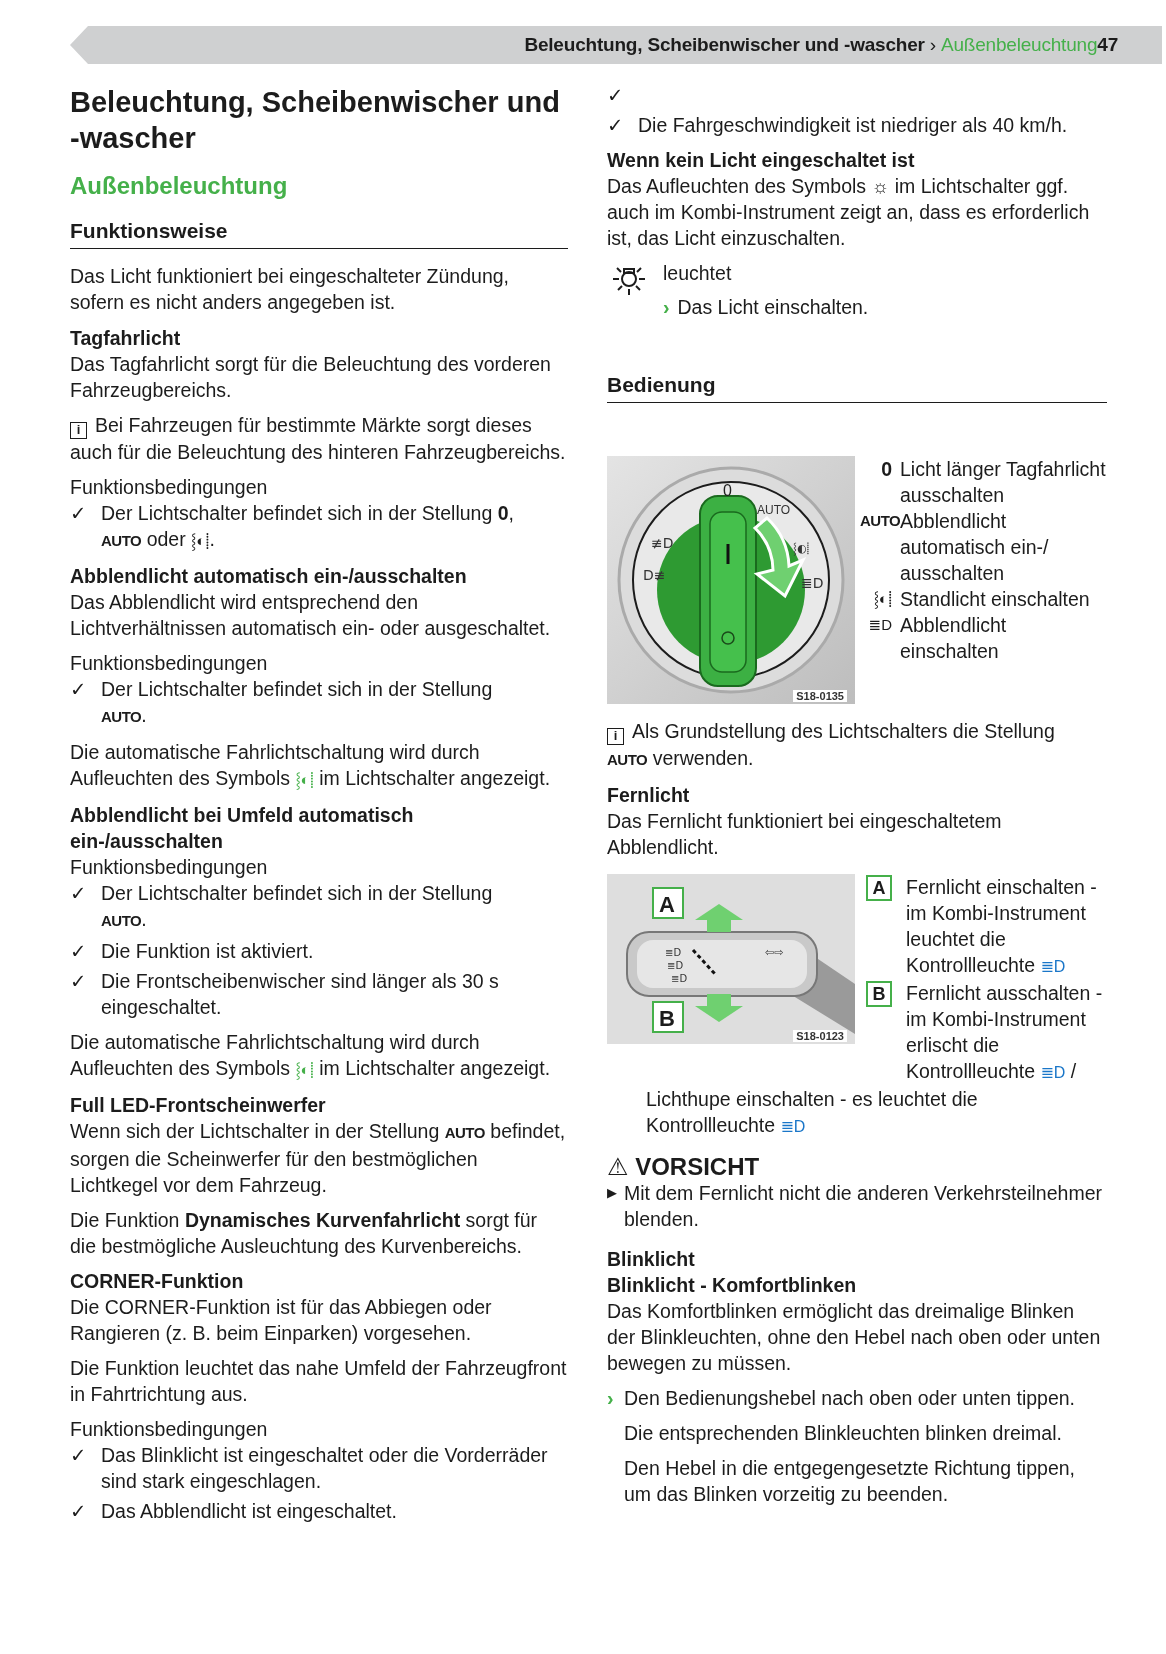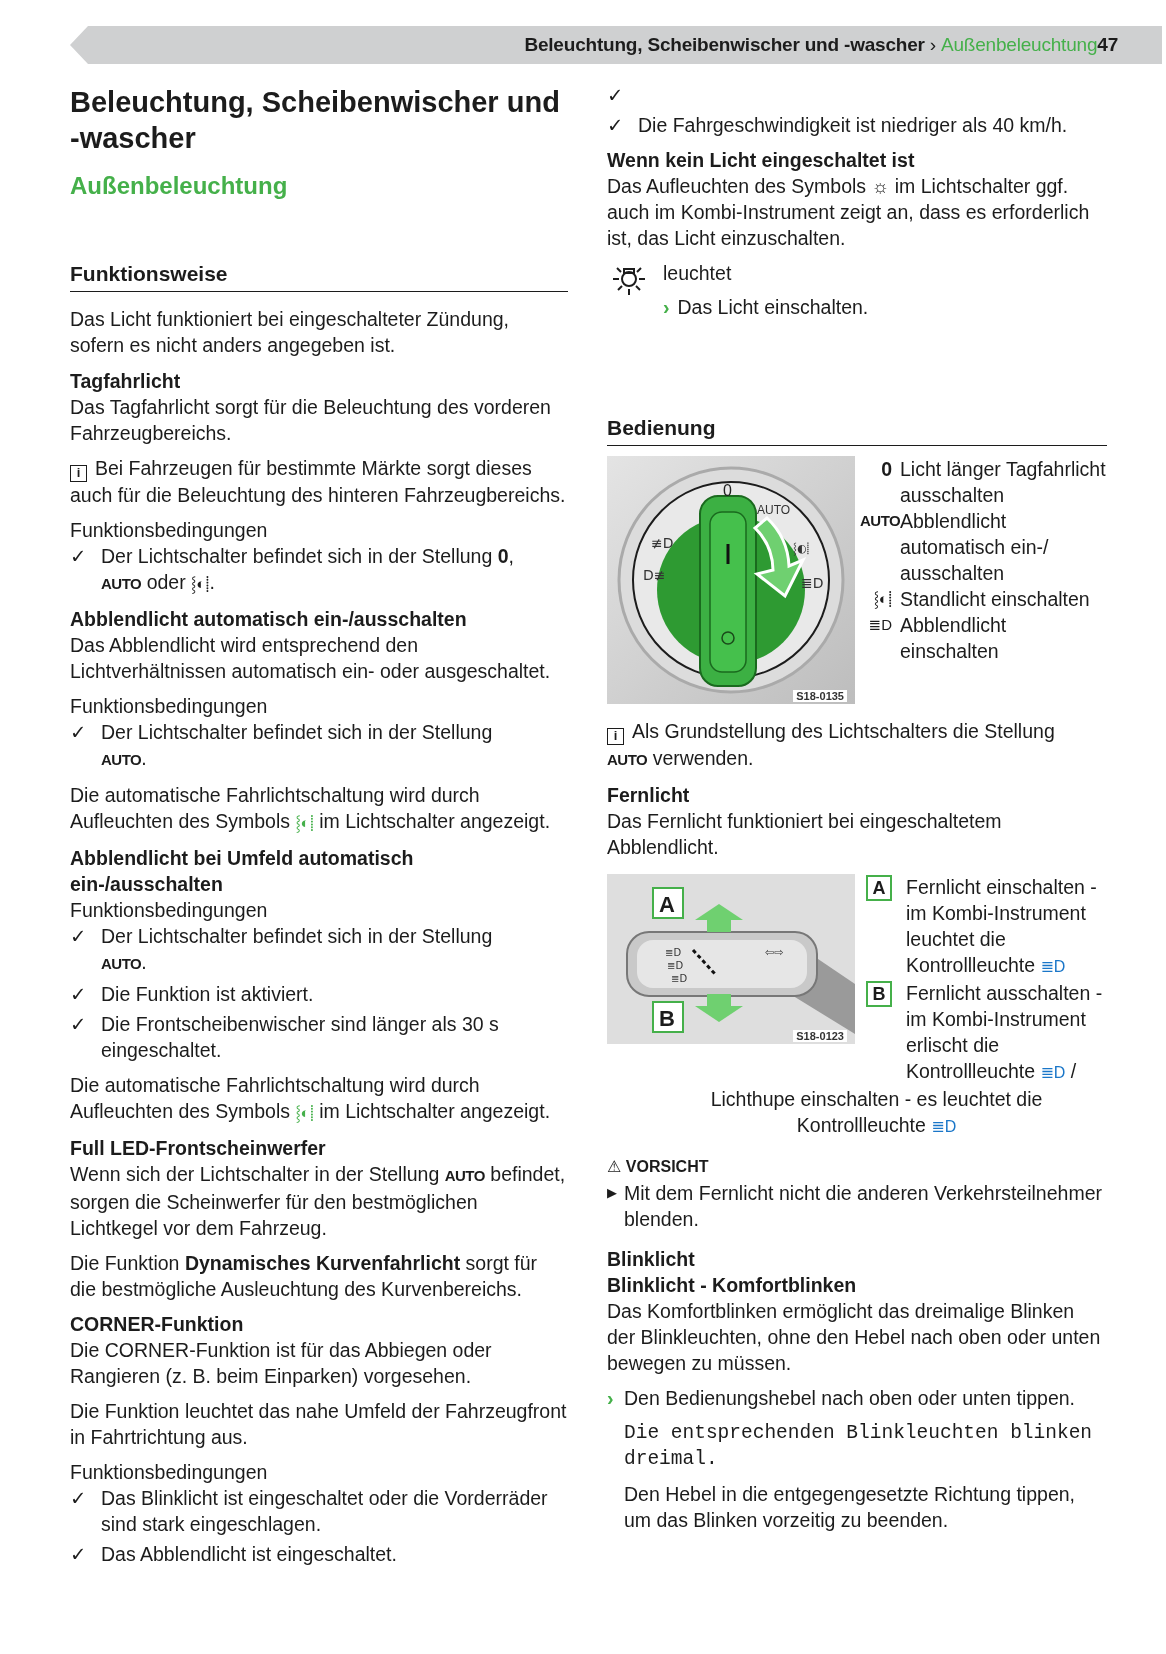--- a/index.html
+++ b/index.html
@@ -12,21 +12,21 @@
     clip-path: polygon(18px 0, 100% 0, 100% 100%, 18px 100%, 0 50%);
     display: flex; align-items: center; justify-content: flex-end; padding-right: 44px;
     font-size: 19px; font-weight: bold; letter-spacing: -0.2px;
   }
   .header-bar .crumb-sep { margin: 0 5px; font-weight: normal; }
   .header-bar .crumb-current { color: #45b04a; font-weight: normal; }
   .header-bar .page-num { font-weight: bold; }
 
   .chapter-title { position: absolute; left: 70px; top: 84px; width: 500px; font-size: 29px; line-height: 36px; font-weight: bold; color: #1c1c1c; }
   .section-title { position: absolute; left: 70px; top: 172px; font-size: 24px; font-weight: bold; color: #45b04a; }
-  .sub-head { font-size: 21px; font-weight: bold; padding-bottom: 4px; border-bottom: 1.5px solid #1c1c1c; margin-top: 43px; }
+  .sub-head { font-size: 21px; font-weight: bold; padding-bottom: 4px; border-bottom: 1.5px solid #1c1c1c; }
 
   .block { position: absolute; }
   .bold { font-weight: bold; }
   .auto { font-weight: bold; font-size: 15px; letter-spacing: -0.5px; }
   .check-item { display: flex; }
   .check-item .mark { width: 31px; flex: none; }
   .gap { height: 9px; }
   .info-icon { display: inline-block; width: 17px; height: 17px; border: 1.5px solid #1c1c1c; font-size: 13px; line-height: 14px; text-align: center; font-weight: bold; margin-right: 8px; vertical-align: -2px; }
   .green-arrow { color: #45b04a; font-weight: bold; margin-right: 8px; }
   .green-sym { color: #45b04a; font-size: 15px; }
@@ -234,33 +234,33 @@
     <span style="width:40px; flex:none;"><span class="badge">A</span></span>
     <span><span>Fernlicht einschalten - im Kombi-Instrument leuchtet die Kontrollleuchte </span><span class="blue-sym">≣D</span></span>
   </div>
   <div class="legend-row">
     <span style="width:40px; flex:none;"><span class="badge">B</span></span>
     <span><span>Fernlicht ausschalten - im Kombi-Instrument erlischt die Kontrollleuchte </span><span class="blue-sym">≣D</span><span> /</span></span>
   </div>
 </div>
 
 <div class="block" style="left:607px; top:1086px; width:500px; font-size:19.5px; line-height:26px;">
-  <p style="padding-left:39px;text-align:center;"><span>Lichthupe einschalten - es leuchtet die Kontrollleuchte </span><span class="blue-sym">≣D</span></p>
+  <p style="padding-left:39px;"><span>Lichthupe einschalten - es leuchtet die Kontrollleuchte </span><span class="blue-sym">≣D</span></p>
   <div style="height:14px"></div>
-  <p class="bold" style="font-size:16px;"><span>⚠</span> <span>VORSICHT</span></p>
+  <p class="bold" style="font-size:24px;"><span>⚠</span> <span>VORSICHT</span></p>
   <div class="check-item">
     <span style="width:17px; flex:none; font-size:13px;">▶</span>
     <span>Mit dem Fernlicht nicht die anderen Verkehrsteilnehmer blenden.</span>
   </div>
   <div style="height:14px"></div>
   <p class="bold">Blinklicht</p>
   <p class="bold">Blinklicht - Komfortblinken</p>
   <p>Das Komfortblinken ermöglicht das dreimalige Blinken der Blinkleuchten, ohne den Hebel nach oben oder unten bewegen zu müssen.</p>
   <div class="gap"></div>
   <div class="check-item">
     <span class="green-arrow" style="width:17px; flex:none; margin-right:0;">›</span>
     <span>Den Bedienungshebel nach oben oder unten tippen.</span>
   </div>
   <div class="gap"></div>
-  <p style="padding-left:17px;font-family:Liberation Mono, monospace;">Die entsprechenden Blinkleuchten blinken dreimal.</p>
+  <p style="padding-left:17px;">Die entsprechenden Blinkleuchten blinken dreimal.</p>
   <div class="gap"></div>
   <p style="padding-left:17px;">Den Hebel in die entgegengesetzte Richtung tippen, um das Blinken vorzeitig zu beenden.</p>
 </div>
 
 </body></html>

